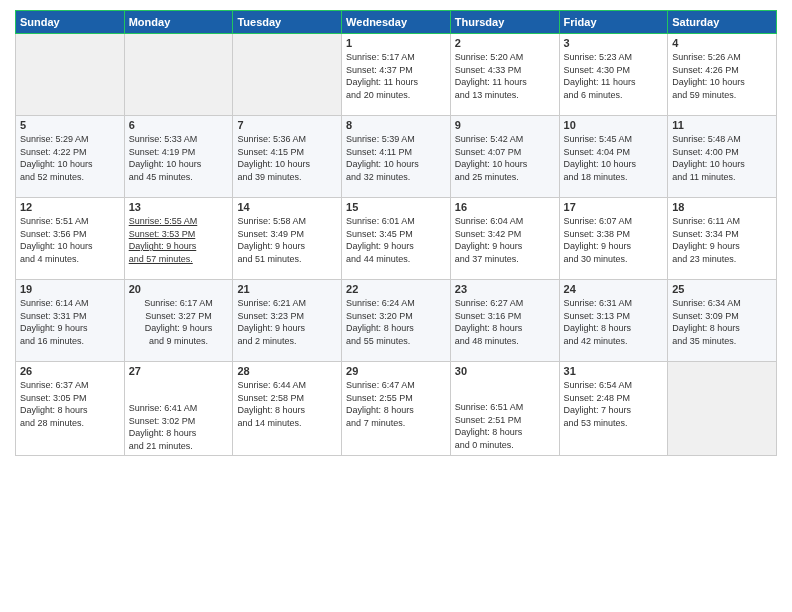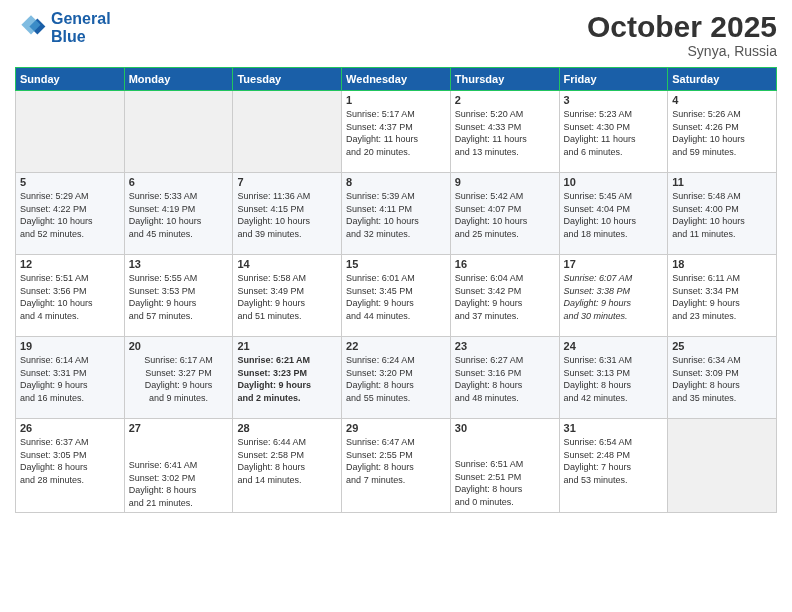--- a/index.html
+++ b/index.html
@@ -91,36 +91,20 @@
       line-height: 1.4;
     }
     .empty-cell {
       background: #f0f0f0 !important;
     }
   </style>
 </head>
 <body>
 
 <div class="page">
-  <div class="header">
-    <div class="logo">
-      <svg class="logo-icon" viewBox="0 0 40 40">
-        <polygon points="28,8 38,18 28,28 18,18" fill="#1a5fa8"></polygon>
-        <polygon points="20,4 32,16 20,28 8,16" fill="#4a9fd4" opacity="0.7"></polygon>
-      </svg>
-      <div class="logo-text">
-        <div><span>General</span></div>
-        <div><span>Blue</span></div>
-      </div>
-    </div>
-    <div class="title-block">
-      <div class="month-title">October 2025</div>
-      <div class="subtitle">Synya, Russia</div>
-    </div>
-  </div>
 
   <table>
     <thead>
       <tr>
         <th>Sunday</th>
         <th>Monday</th>
         <th>Tuesday</th>
         <th>Wednesday</th>
         <th>Thursday</th>
         <th>Friday</th>
@@ -171,21 +155,21 @@
           </td>
           <td>
             <span class="day-num">6</span>
             <div class="day-info" style="white-space: pre-line;">Sunrise: 5:33 AM
 Sunset: 4:19 PM
 Daylight: 10 hours
 and 45 minutes.</div>
           </td>
           <td>
             <span class="day-num">7</span>
-            <div class="day-info" style="white-space: pre-line;">Sunrise: 11:36 AM
+            <div class="day-info" style="white-space: pre-line;">Sunrise: 5:36 AM
 Sunset: 4:15 PM
 Daylight: 10 hours
 and 39 minutes.</div>
           </td>
           <td>
             <span class="day-num">8</span>
             <div class="day-info" style="white-space: pre-line;">Sunrise: 5:39 AM
 Sunset: 4:11 PM
 Daylight: 10 hours
 and 32 minutes.</div>
@@ -215,21 +199,21 @@
         <tr>
           <td>
             <span class="day-num">12</span>
             <div class="day-info" style="white-space: pre-line;">Sunrise: 5:51 AM
 Sunset: 3:56 PM
 Daylight: 10 hours
 and 4 minutes.</div>
           </td>
           <td>
             <span class="day-num">13</span>
-            <div class="day-info" style="white-space: pre-line;">Sunrise: 5:55 AM
+            <div class="day-info" style="white-space: pre-line; text-decoration: underline;">Sunrise: 5:55 AM
 Sunset: 3:53 PM
 Daylight: 9 hours
 and 57 minutes.</div>
           </td>
           <td>
             <span class="day-num">14</span>
             <div class="day-info" style="white-space: pre-line;">Sunrise: 5:58 AM
 Sunset: 3:49 PM
 Daylight: 9 hours
 and 51 minutes.</div>
@@ -243,21 +227,21 @@
           </td>
           <td>
             <span class="day-num">16</span>
             <div class="day-info" style="white-space: pre-line;">Sunrise: 6:04 AM
 Sunset: 3:42 PM
 Daylight: 9 hours
 and 37 minutes.</div>
           </td>
           <td>
             <span class="day-num">17</span>
-            <div class="day-info" style="white-space: pre-line; font-style: italic;">Sunrise: 6:07 AM
+            <div class="day-info" style="white-space: pre-line;">Sunrise: 6:07 AM
 Sunset: 3:38 PM
 Daylight: 9 hours
 and 30 minutes.</div>
           </td>
           <td>
             <span class="day-num">18</span>
             <div class="day-info" style="white-space: pre-line;">Sunrise: 6:11 AM
 Sunset: 3:34 PM
 Daylight: 9 hours
 and 23 minutes.</div>
@@ -273,21 +257,21 @@
           </td>
           <td>
             <span class="day-num">20</span>
             <div class="day-info" style="white-space: pre-line; text-align: center;">Sunrise: 6:17 AM
 Sunset: 3:27 PM
 Daylight: 9 hours
 and 9 minutes.</div>
           </td>
           <td>
             <span class="day-num">21</span>
-            <div class="day-info" style="white-space: pre-line; font-weight: bold;">Sunrise: 6:21 AM
+            <div class="day-info" style="white-space: pre-line;">Sunrise: 6:21 AM
 Sunset: 3:23 PM
 Daylight: 9 hours
 and 2 minutes.</div>
           </td>
           <td>
             <span class="day-num">22</span>
             <div class="day-info" style="white-space: pre-line;">Sunrise: 6:24 AM
 Sunset: 3:20 PM
 Daylight: 8 hours
 and 55 minutes.</div>

